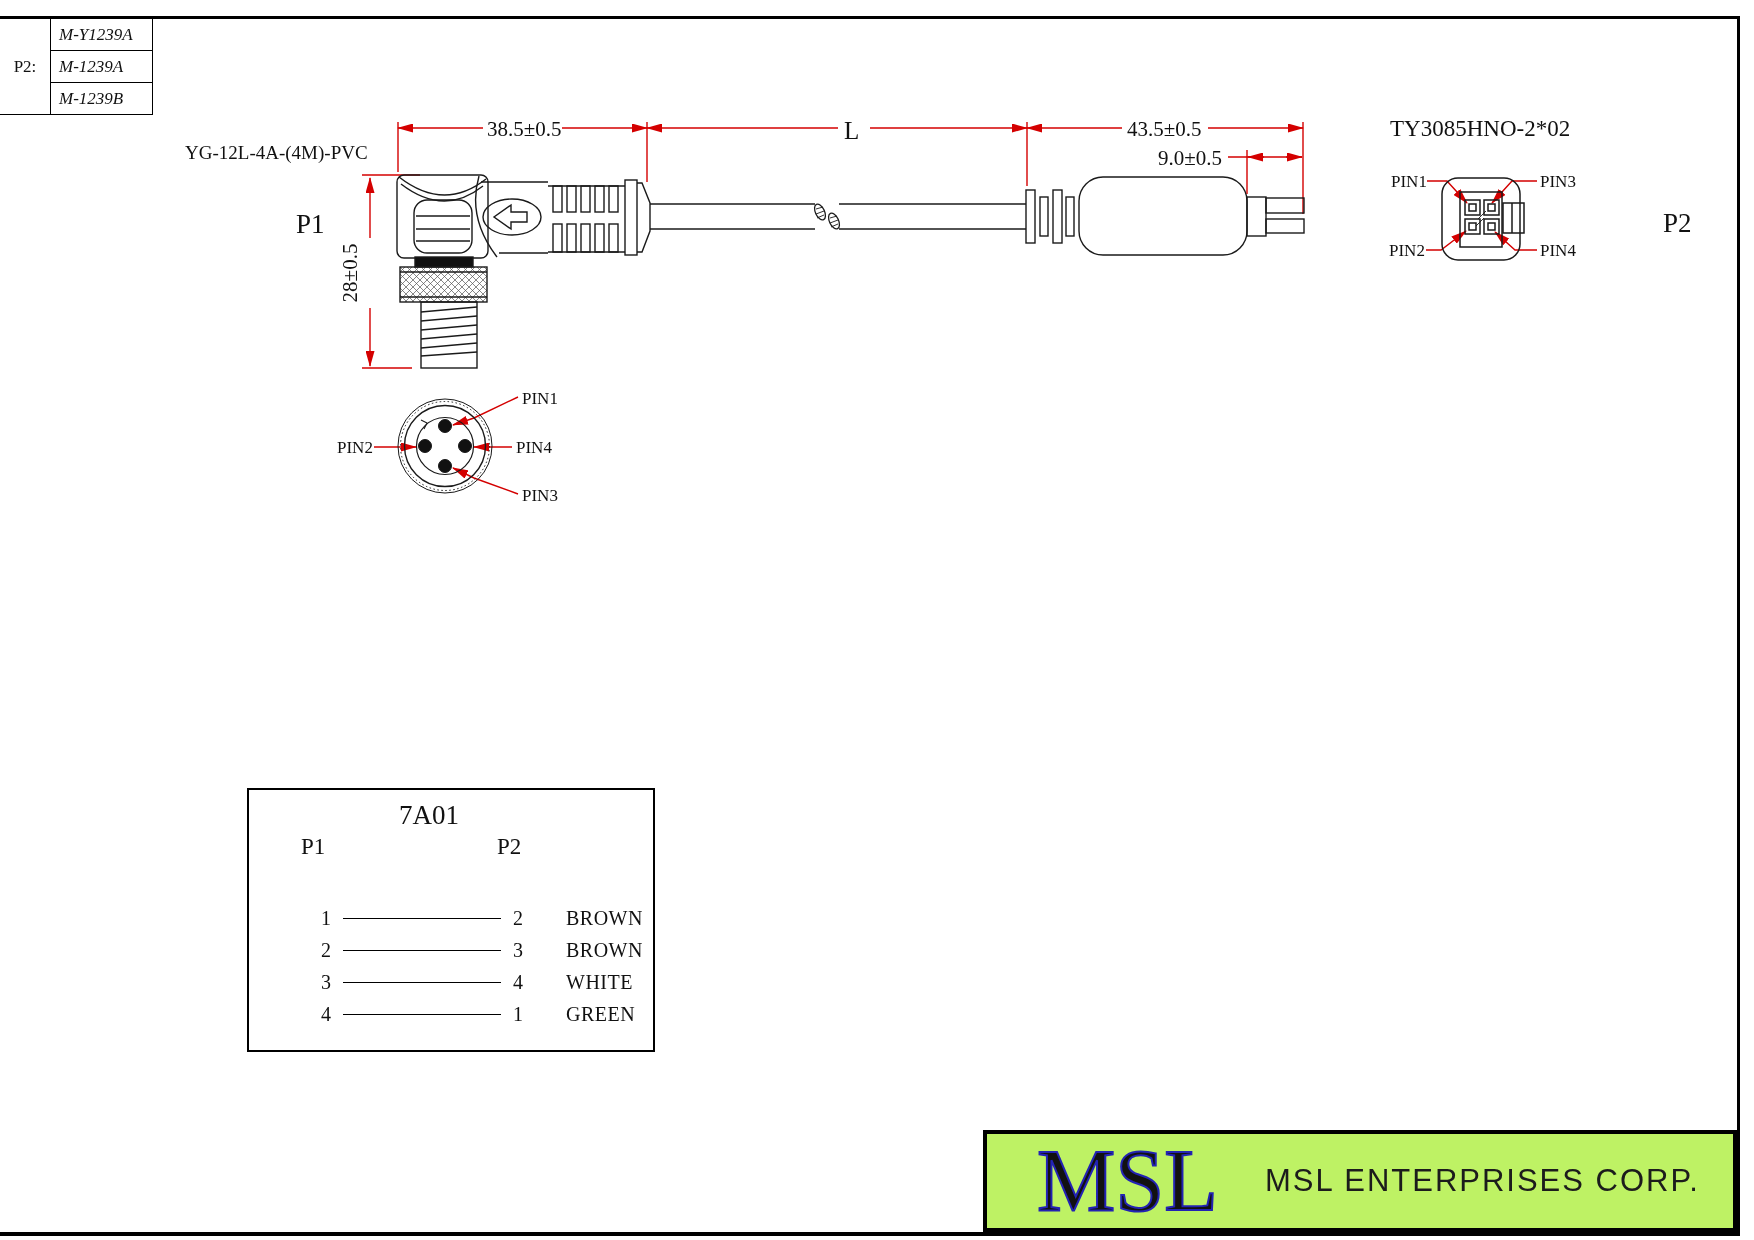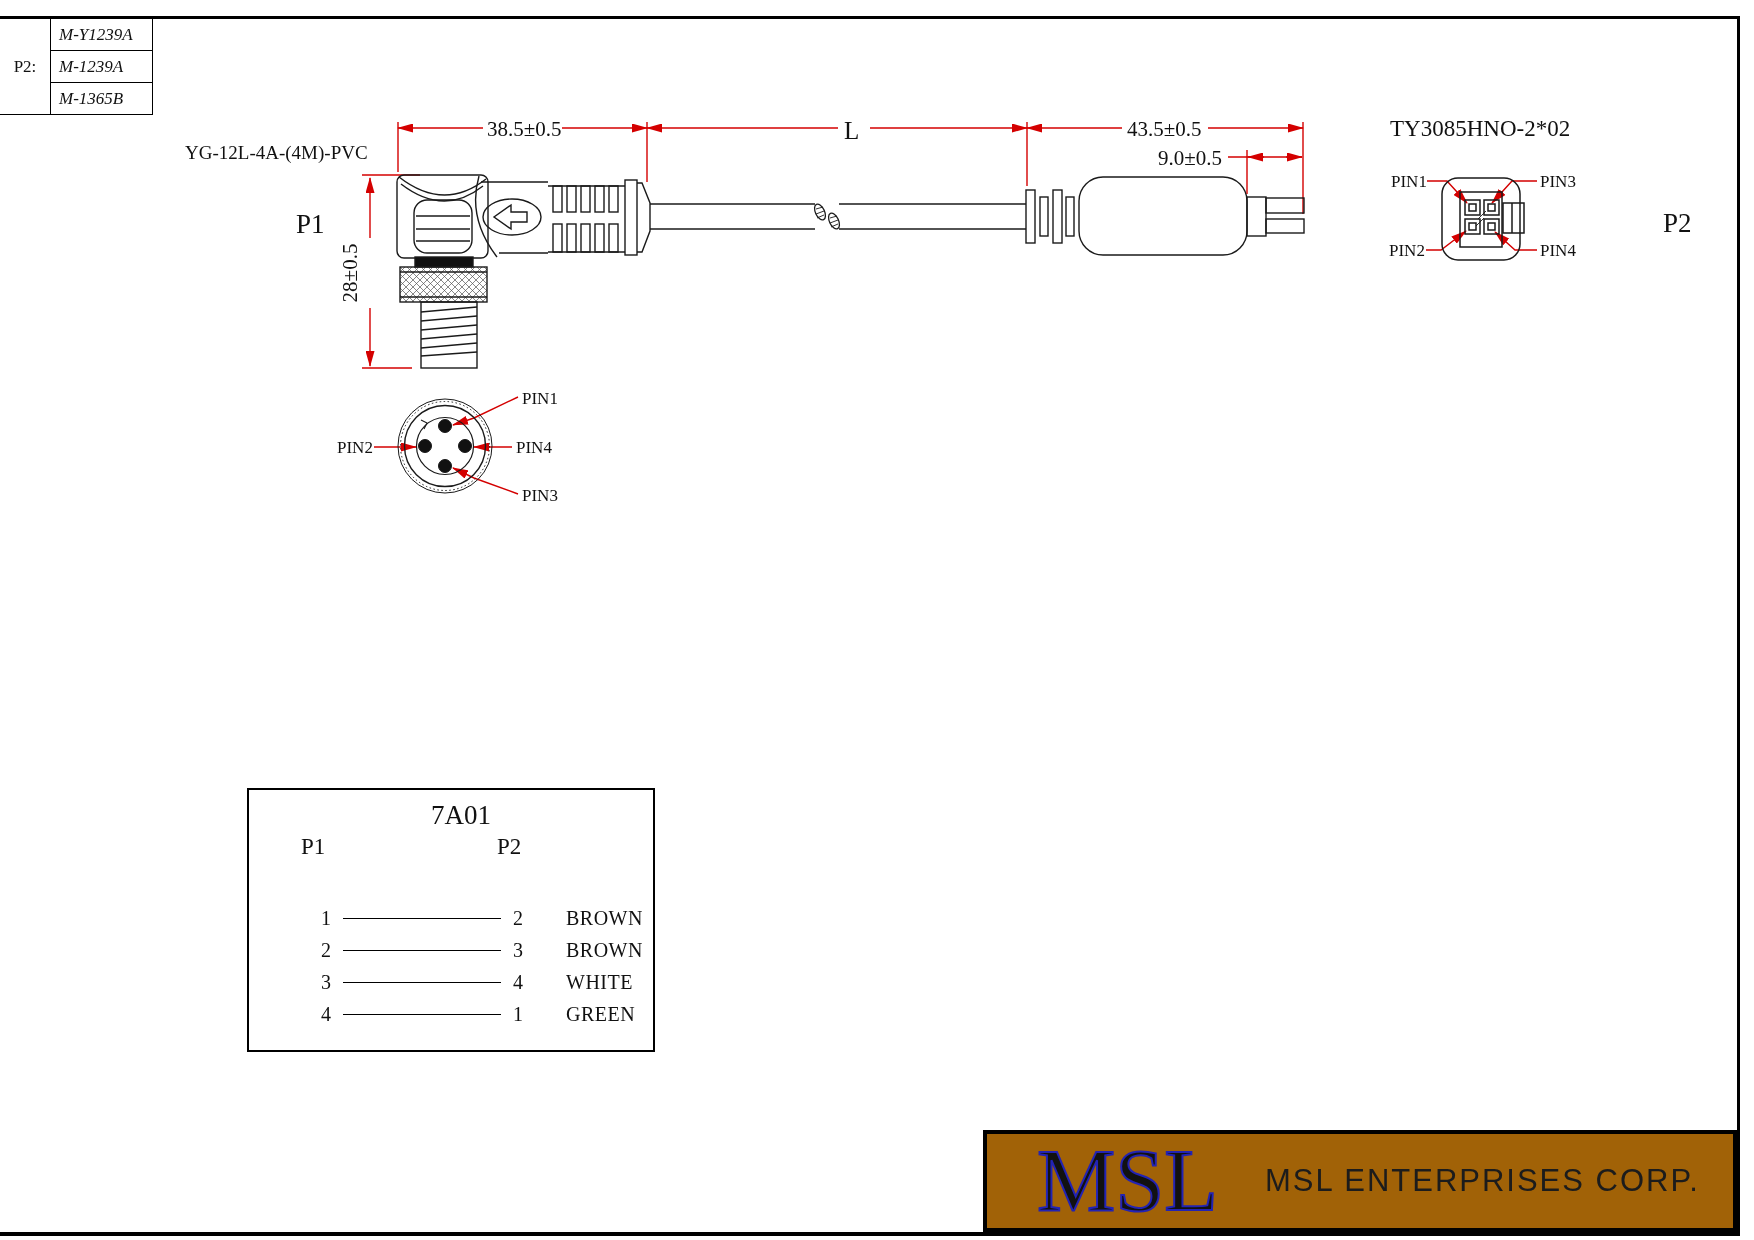--- a/index.html
+++ b/index.html
@@ -12,50 +12,50 @@
   .frame-bottom{left:0;top:1232px;width:1740px;height:4px;background:#000;}
   
   .vtable{left:0;top:19px;width:154px;display:grid;grid-template-columns:51px 102px;
           font-size:17px;}
   .vtable .lab{grid-row:1/span 3;border-right:1.5px solid #000;border-bottom:1.5px solid #000;
           display:flex;align-items:center;justify-content:center;}
   .vtable .mdl{height:31px;border-right:1.5px solid #000;border-bottom:1.5px solid #000;
           display:flex;align-items:center;padding-left:8px;font-style:italic;}
   
   .wbox{left:247px;top:788px;width:408px;height:264px;border:2px solid #000;box-sizing:border-box;}
-  .wtitle{position:absolute;left:0;top:10px;width:360px;text-align:center;font-size:27px;margin-left:32px;}
+  .wtitle{position:absolute;left:0;top:10px;width:360px;text-align:center;font-size:27px;}
   .whdr{position:absolute;font-size:23px;}
   .whdr.h1{left:52px;top:44px;}
   .whdr.h2{left:248px;top:44px;}
   .wrows{position:absolute;left:0;top:112px;width:100%;}
   .wrow{display:flex;align-items:center;height:32px;padding-left:62px;font-size:20px;}
   .wrow .n1{width:20px;text-align:right;}
   .wrow .wline{width:158px;border-top:1.6px solid #000;margin:0 12px;height:0;}
   .wrow .n2{width:24px;text-align:left;}
   .wrow .cname{margin-left:29px;letter-spacing:0.5px;}
   
   .tblock{left:983px;top:1130px;width:754px;height:102px;border:4px solid #000;
-          box-sizing:border-box;display:flex;align-items:center;background:#a16207;}
+          box-sizing:border-box;display:flex;align-items:center;background:#bef264;}
   .logo-wrap{margin-left:50px;width:216px;height:90px;flex:0 0 auto;}
   .company{font-family:Liberation Sans, sans-serif;font-size:31px;letter-spacing:2px;
            color:#1c1c1c;margin-left:12px;white-space:nowrap;}
   svg text{font-family:"Liberation Serif",serif;fill:#111;}
 </style>
 </head>
 <body>
 
 <div class="abs frame-top"></div>
 <div class="abs frame-right"></div>
 <div class="abs frame-bottom"></div>
 
 <div class="abs vtable">
   <div class="lab">P2:</div>
   <div class="mdl">M-Y1239A</div>
   <div class="mdl">M-1239A</div>
-  <div class="mdl">M-1365B</div>
+  <div class="mdl">M-1239B</div>
 </div>
 
 <svg class="abs" style="left:0;top:0;" width="1754" height="1240" viewBox="0 0 1754 1240">
   <defs>
     <marker id="arr" markerUnits="userSpaceOnUse" markerWidth="16" markerHeight="9" refX="15" refY="4.5" orient="auto">
       <path d="M0,0 L16,4.5 L0,9 Z" fill="#d40000"></path>
     </marker>
     <pattern id="knurl" width="7" height="7" patternUnits="userSpaceOnUse">
       <path d="M0,0 L7,7 M7,0 L0,7" stroke="#555" stroke-width="0.7"></path>
     </pattern>

